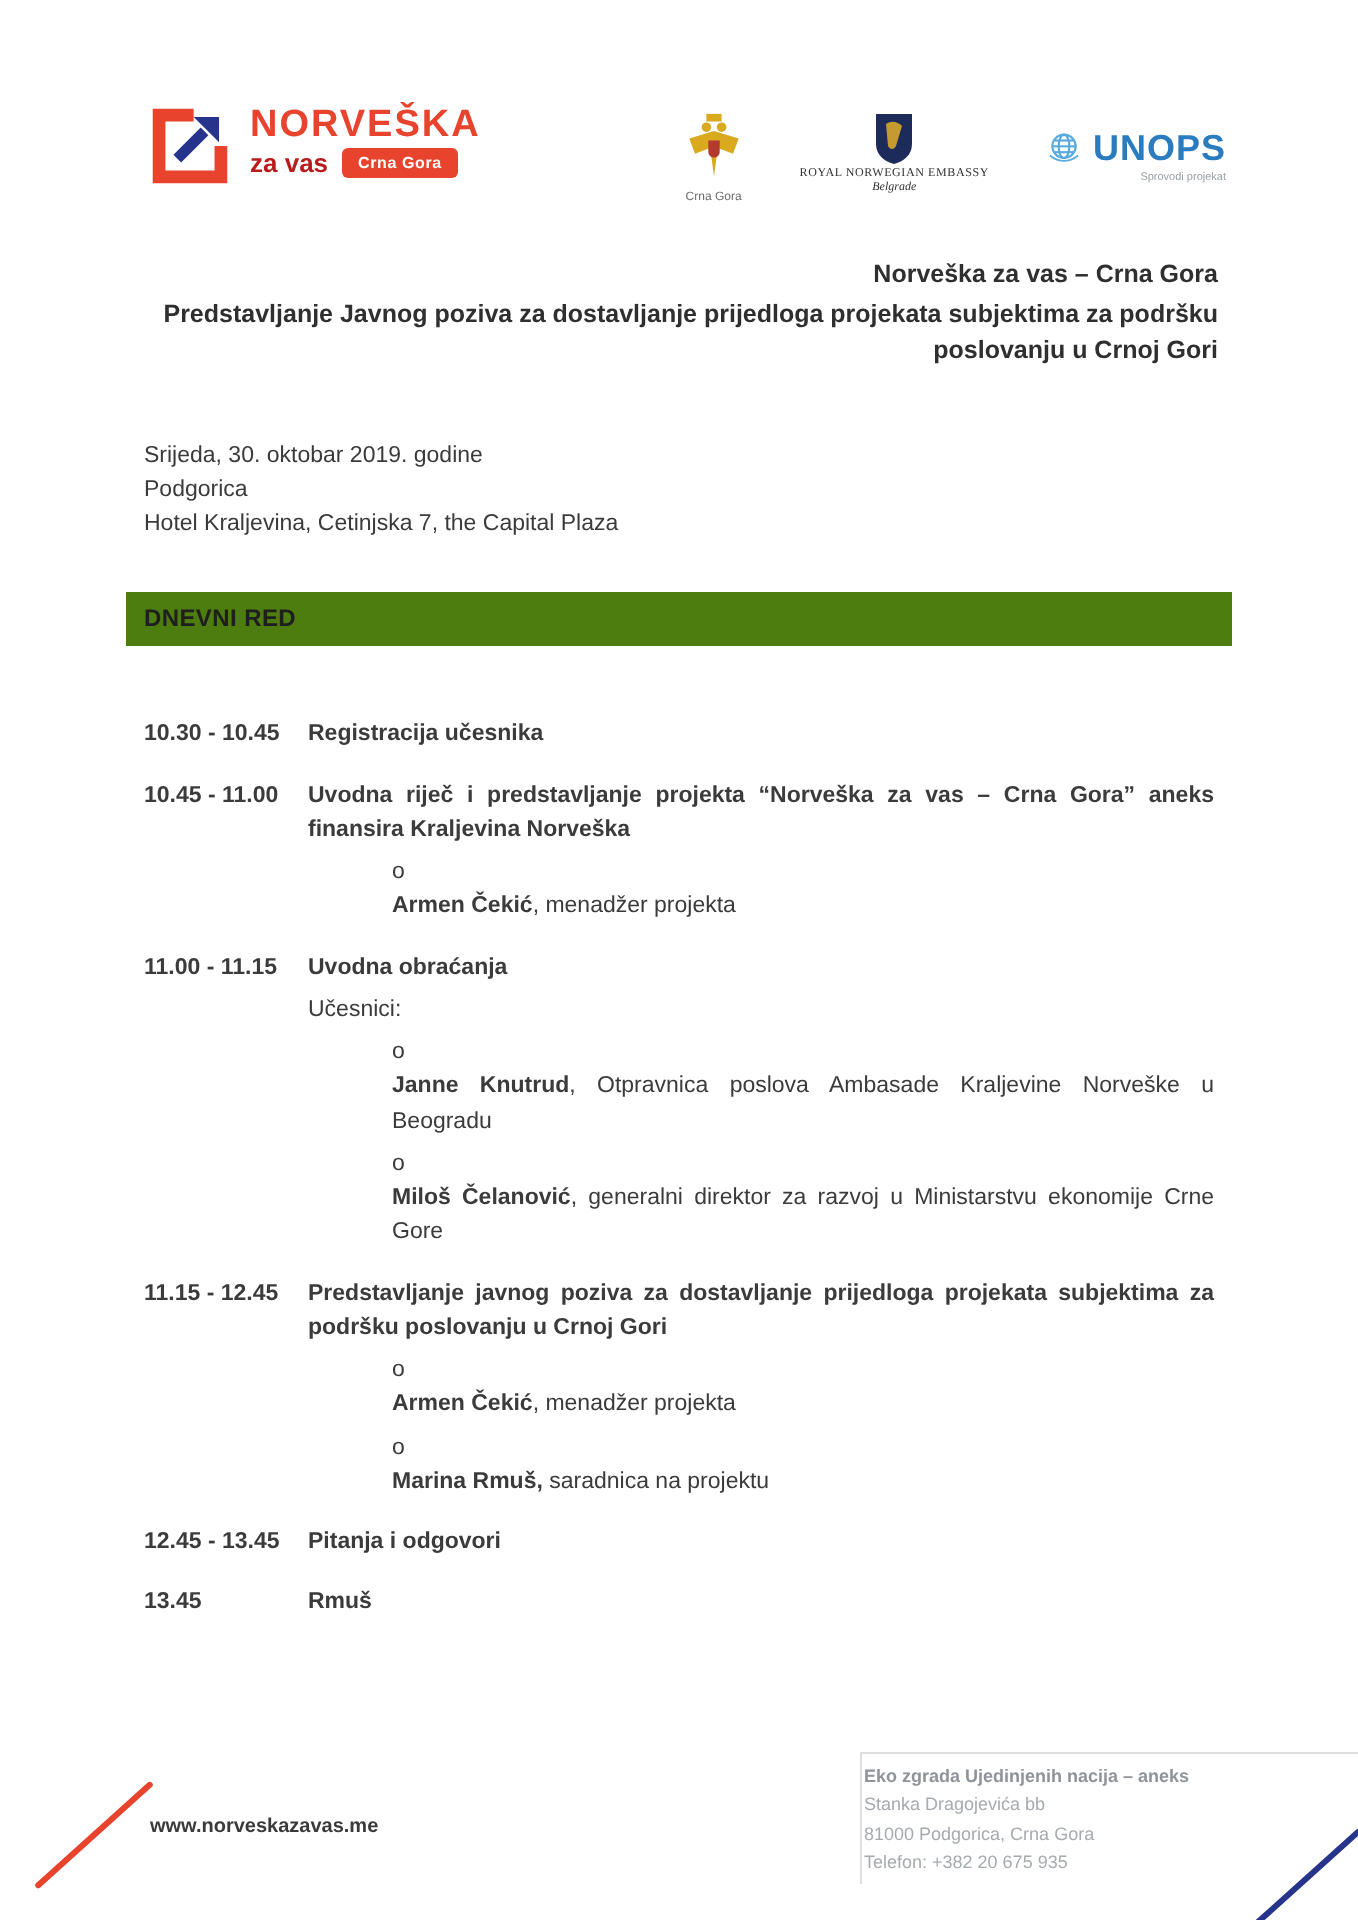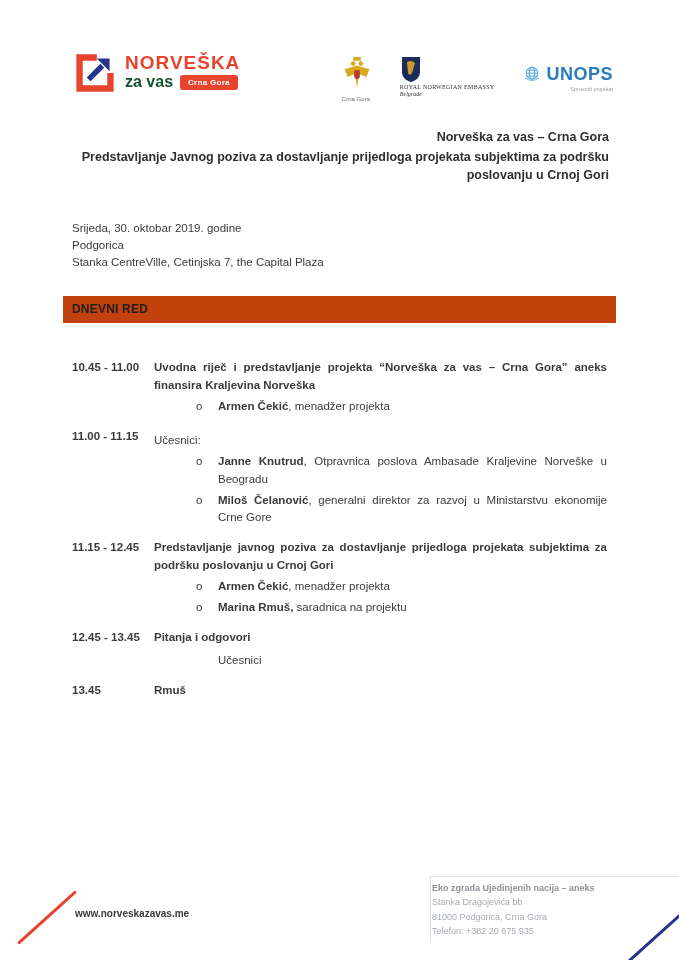--- a/index.html
+++ b/index.html
@@ -6,52 +6,52 @@
   html,body { background:#ffffff; }
   body { font-family:"Liberation Sans", sans-serif; color:#3b3b3b; }
   .page { position:relative; width:679px; height:960px; background:#fff; overflow:hidden; margin:0 auto; }
 
   
   .masthead { display:flex; justify-content:space-between; align-items:flex-start; padding:52px 66px 0 75px; }
   .brand { display:flex; gap:10px; align-items:flex-start; }
   .brand-text { display:flex; flex-direction:column; gap:2px; padding-top:1px; }
   .brand-top { color:#e8432d; font-weight:bold; font-size:19px; letter-spacing:1px; line-height:1; }
   .brand-bottom-row { display:flex; align-items:center; gap:7px; }
-  .brand-bottom { color:#14532d; font-weight:bold; font-size:16px; line-height:1; }
+  .brand-bottom { color:#b91c1c; font-weight:bold; font-size:13px; line-height:1; }
   .brand-badge { background:#e8432d; color:#fff; font-size:8px; font-weight:bold; padding:3px 8px; border-radius:3px; letter-spacing:0.3px; }
 
   .partners { display:flex; align-items:flex-start; gap:28px; margin-top:4px; }
-  .partner { display:flex; flex-direction:column; align-items:flex-start; }
+  .partner { display:flex; flex-direction:column; align-items:center; }
   .partner-caption { font-size:6px; color:#6b6b6b; margin-top:2px; text-align:center; }
   .embassy-line1 { font-family:"Liberation Serif", serif; font-size:6px; letter-spacing:0.3px; color:#333; margin-top:2px; white-space:nowrap; }
   .embassy-line2 { font-family:"Liberation Serif", serif; font-style:italic; font-size:6px; color:#333; margin-top:1px; }
   .unops-row { display:flex; align-items:center; gap:4px; margin-top:8px; }
   .unops-wordmark { color:#2b7bbf; font-weight:bold; font-size:18px; letter-spacing:0.5px; line-height:1; }
   .unops-caption { font-size:5.5px; color:#9aa0a6; align-self:flex-end; margin-top:2px; }
 
   
   .title-block { text-align:right; margin-top:28px; padding:0 70px; color:#2f2f2f; }
   .title-line1 { font-weight:bold; font-size:12.5px; margin-bottom:4px; }
   .title-line2 { font-weight:bold; font-size:12.5px; line-height:1.45; }
 
   
   .event-info { padding:0 72px; margin-top:36px; font-size:11.5px; line-height:1.45; }
   .event-date, .event-city { font-weight:normal; }
 
   
-  .section-banner { margin:26px 63px 0; background:#c2410c; padding:6px 9px 7px; font-weight:bold; font-size:12px; color:#1f1f1f; letter-spacing:0.2px; }
+  .section-banner { margin:26px 63px 0; background:#4d7c0f; padding:6px 9px 7px; font-weight:bold; font-size:12px; color:#1f1f1f; letter-spacing:0.2px; }
 
   
   .agenda { padding:0 72px; margin-top:36px; font-size:11.5px; }
   .agenda-item { display:flex; margin-bottom:13px; }
   .time { width:82px; flex:none; font-weight:bold; line-height:1.5; }
   .content { flex:1; }
   .item-title { font-weight:bold; line-height:1.5; text-align:justify; }
   .intro { margin-top:4px; line-height:1.5; }
-  .speaker { display:flex; margin-top:4px; padding-left:42px; line-height:1.5; }
+  .speaker { display:flex; margin-top:4px; padding-left:42px; line-height:1.5;flex-direction:column; }
   .marker { width:22px; flex:none; }
   .marker::before { content:"o"; }
   .s-text { text-align:justify; }
   .s-name { font-weight:bold; }
   .note { padding-left:64px; margin-top:5px; line-height:1.5; }
 
   
   .website { position:absolute; left:75px; top:908px; font-size:10px; font-weight:bold; color:#3a3a3a; cursor:pointer; }
   .footer-divider-h { position:absolute; left:430px; top:876px; width:249px; height:1px; background:#dcdee0; }
   .footer-divider-v { position:absolute; left:430px; top:876px; width:1px; height:66px; background:#dcdee0; }
@@ -123,42 +123,49 @@
   </header>
 
   <section class="title-block">
     <div class="title-line1">Norveška za vas – Crna Gora</div>
     <div class="title-line2">Predstavljanje Javnog poziva za dostavljanje prijedloga projekata subjektima za podršku poslovanju u Crnoj Gori</div>
   </section>
 
   <section class="event-info">
     <div class="event-date">Srijeda, 30. oktobar 2019. godine</div>
     <div class="event-city">Podgorica</div>
-    <div class="event-venue">Stanka CentreVille, Cetinjska 7, the Capital Plaza</div>
+    <div class="event-venue">Hotel Kraljevina, Cetinjska 7, the Capital Plaza</div>
   </section>
 
   <div class="section-banner">DNEVNI RED</div>
 
   <section class="agenda">
 
+    <div class="agenda-item">
+      <div class="time">10.30 - 10.45</div>
+      <div class="content">
+        <div class="item-title">Registracija učesnika</div>
+      </div>
+    </div>
 
     <div class="agenda-item">
       <div class="time">10.45 - 11.00</div>
       <div class="content">
         <div class="item-title">Uvodna riječ i predstavljanje projekta “Norveška za vas – Crna Gora” aneks finansira Kraljevina Norveška</div>
         <div class="speaker">
           <span class="marker"></span>
           <span class="s-text"><span class="s-name">Armen Čekić</span><span>, menadžer projekta</span></span>
         </div>
       </div>
     </div>
 
     <div class="agenda-item">
       <div class="time">11.00 - 11.15</div>
       <div class="content">
+        <div class="item-title">Uvodna obraćanja</div>
         <div class="intro">Učesnici:</div>
         <div class="speaker">
           <span class="marker"></span>
           <span class="s-text"><span class="s-name">Janne Knutrud</span><span>, Otpravnica poslova Ambasade Kraljevine Norveške u Beogradu</span></span>
         </div>
         <div class="speaker">
           <span class="marker"></span>
           <span class="s-text"><span class="s-name">Miloš Čelanović</span><span>, generalni direktor za razvoj u Ministarstvu ekonomije Crne Gore</span></span>
         </div>
       </div>
@@ -176,21 +183,20 @@
           <span class="marker"></span>
           <span class="s-text"><span class="s-name">Marina Rmuš,</span><span> saradnica na projektu</span></span>
         </div>
       </div>
     </div>
 
     <div class="agenda-item">
       <div class="time">12.45 - 13.45</div>
       <div class="content">
         <div class="item-title">Pitanja i odgovori</div>
-        <div class="note">Učesnici</div>
       </div>
     </div>
 
     <div class="agenda-item">
       <div class="time">13.45</div>
       <div class="content">
         <div class="item-title">Rmuš</div>
       </div>
     </div>
 

